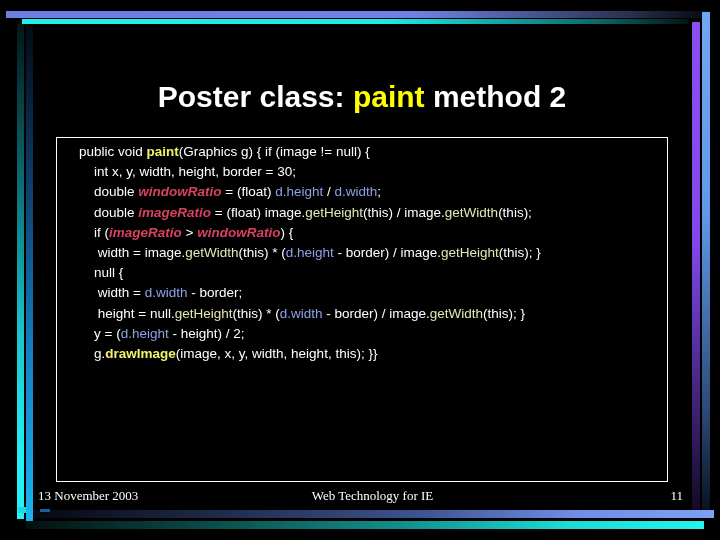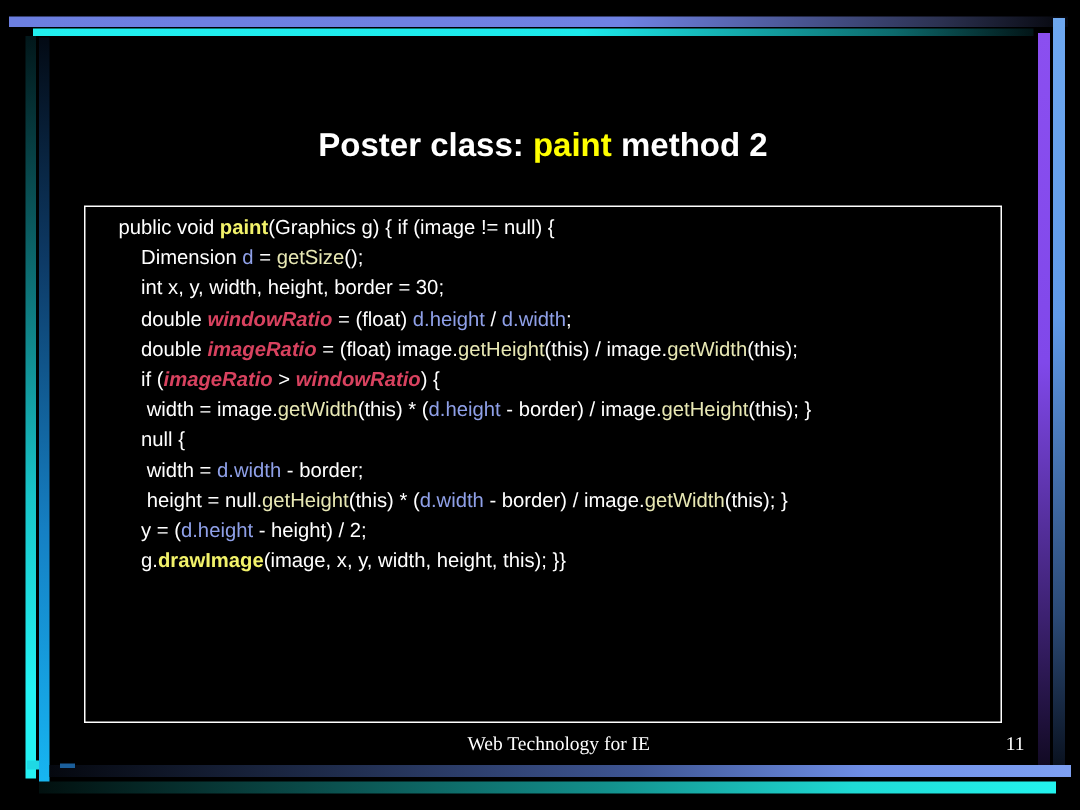--- a/index.html
+++ b/index.html
@@ -98,21 +98,21 @@
     background: #1fd8e4;
   }
 
   
   #title {
     position: absolute;
     left: 56px;
     top: 79px;
     width: 612px;
     text-align: center;
-    font-size: 22px;
+    font-size: 30px;
     font-weight: bold;
     color: #ffffff;
     letter-spacing: 0px;
     line-height: 36px;
     white-space: nowrap;
   }
   #title .hl {
     color: #ffff00;
   }
 
@@ -182,31 +182,31 @@
   <div class="bar-right-blue"></div>
   <div class="bar-bottom-blue"></div>
   <div class="bar-bottom-cyan"></div>
   <div class="tick-left-top"></div>
   <div class="tick-left-bottom"></div>
 
   <div id="title"><span>Poster class: </span><span class="hl">paint</span><span> method 2</span></div>
 
   <div id="codebox">
       <div class="code-line"><span></span><span class="kw">public void </span><span class="bold-y">paint</span><span class="kw">(Graphics g) { if (image != null) {</span></div>
-      <div class="code-line"><span>    </span><span class="kw">Dimension </span><span class="ident-b">d</span><span class="kw"> = </span><span class="meth">getSize</span><span class="kw">();</span></div>
       <div class="code-line"><span>    </span><span class="kw">int x, y, width, height, border = 30;</span></div>
       <div class="code-line"><span>    </span><span class="kw">double </span><span class="ratio">windowRatio</span><span class="kw"> = (float) </span><span class="ident-b">d.height</span><span class="kw"> / </span><span class="ident-b">d.width</span><span class="kw">;</span></div>
       <div class="code-line"><span>    </span><span class="kw">double </span><span class="ratio">imageRatio</span><span class="kw"> = (float) image.</span><span class="meth">getHeight</span><span class="kw">(this) / image.</span><span class="meth">getWidth</span><span class="kw">(this);</span></div>
       <div class="code-line"><span>    </span><span class="kw">if (</span><span class="ratio">imageRatio</span><span class="kw"> &gt; </span><span class="ratio">windowRatio</span><span class="kw">) {</span></div>
       <div class="code-line"><span>     </span><span class="kw">width = image.</span><span class="meth">getWidth</span><span class="kw">(this) * (</span><span class="ident-b">d.height</span><span class="kw"> - border) / image.</span><span class="meth">getHeight</span><span class="kw">(this); }</span></div>
       <div class="code-line"><span>    </span><span class="kw">null {</span></div>
       <div class="code-line"><span>     </span><span class="kw">width = </span><span class="ident-b">d.width</span><span class="kw"> - border;</span></div>
       <div class="code-line"><span>     </span><span class="kw">height = null.</span><span class="meth">getHeight</span><span class="kw">(this) * (</span><span class="ident-b">d.width</span><span class="kw"> - border) / image.</span><span class="meth">getWidth</span><span class="kw">(this); }</span></div>
       <div class="code-line"><span>    </span><span class="kw">y = (</span><span class="ident-b">d.height</span><span class="kw"> - height) / 2;</span></div>
       <div class="code-line"><span>    </span><span class="kw">g.</span><span class="bold-y">drawImage</span><span class="kw">(image, x, y, width, height, this); }}</span></div>
     </div>
 
   <div id="footer">
+    <span class="f-date">13 November 2003</span>
     <span class="f-center">Web Technology for IE</span>
     <span class="f-page">11</span>
   </div>
 
 </div>
 
 </body></html>

